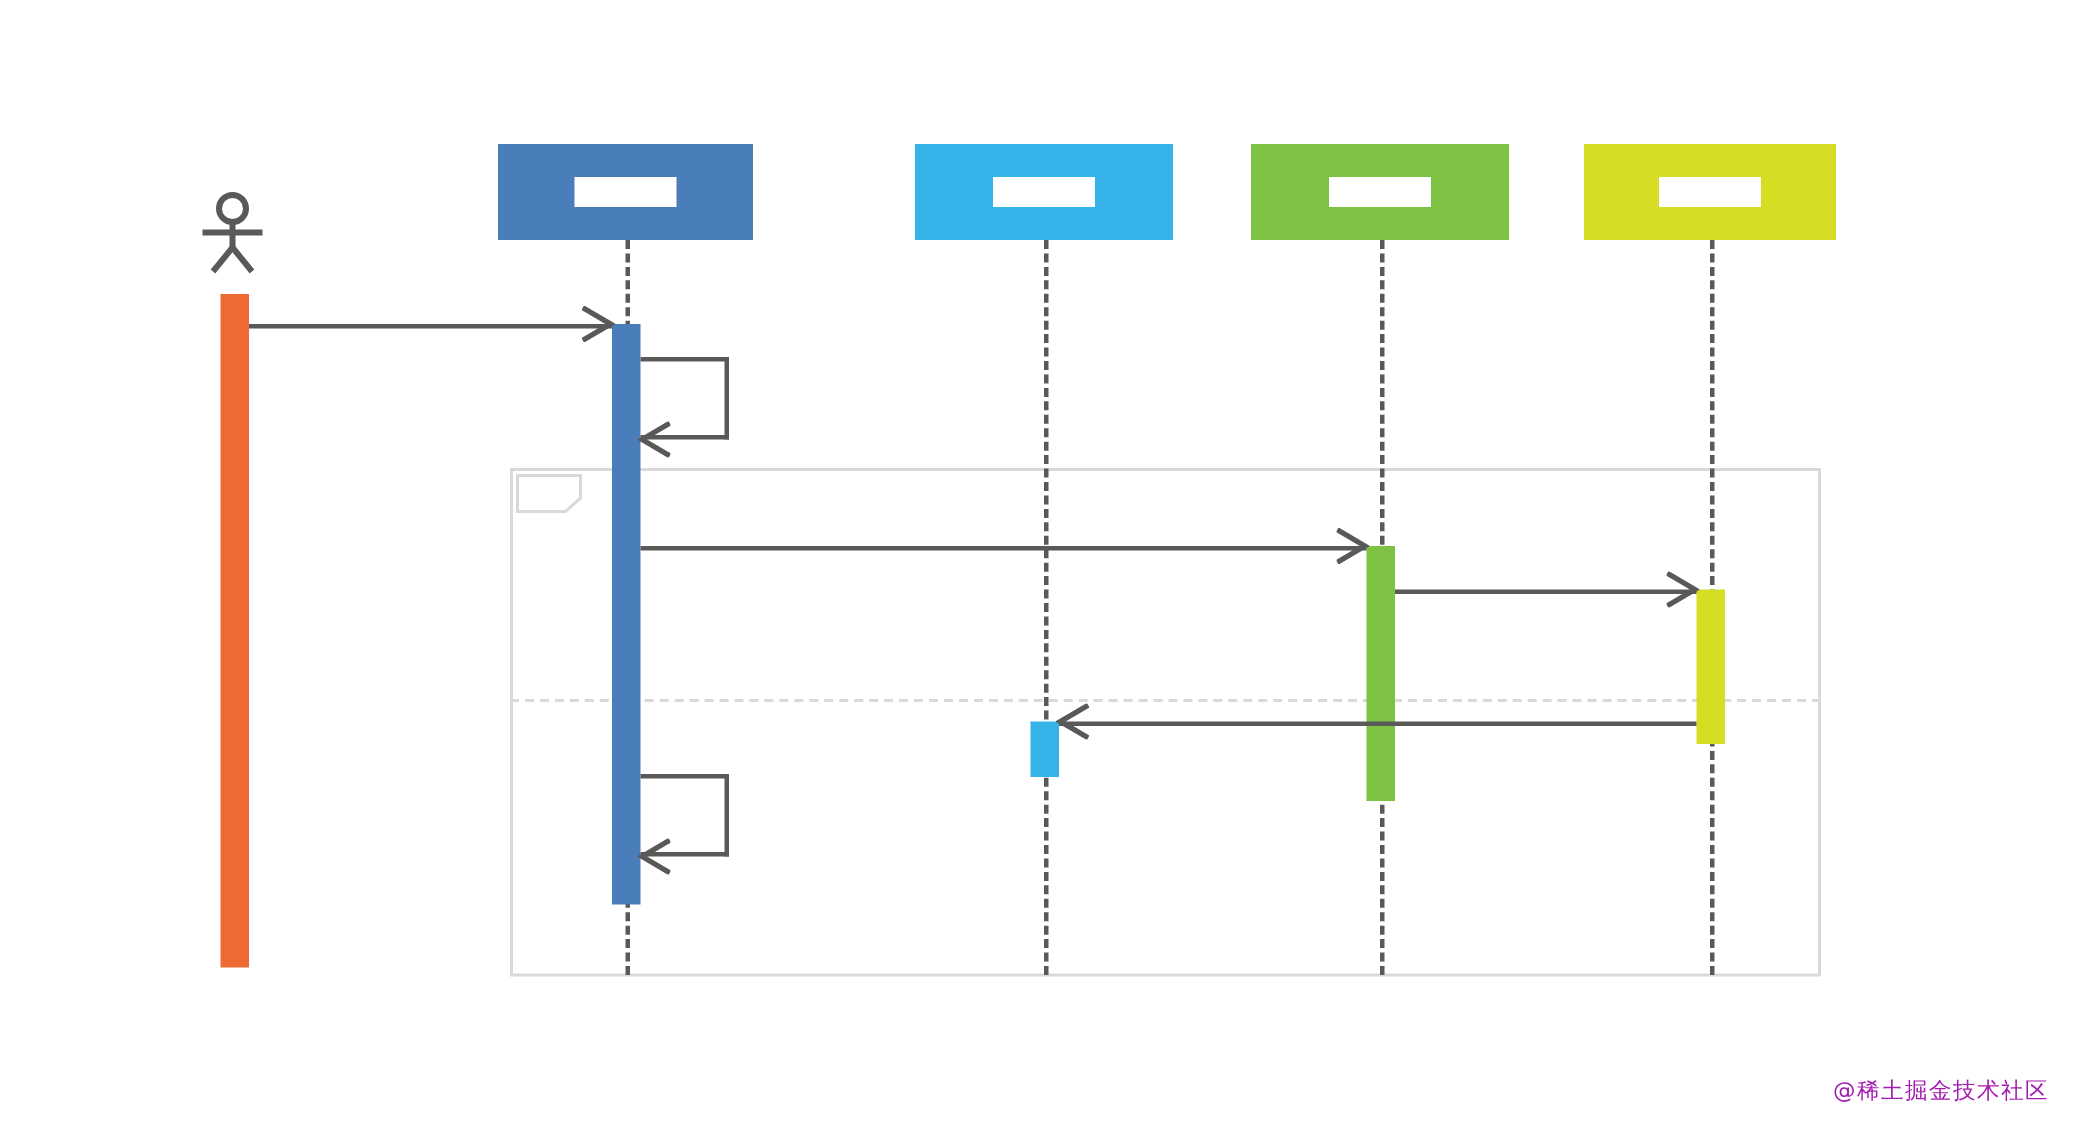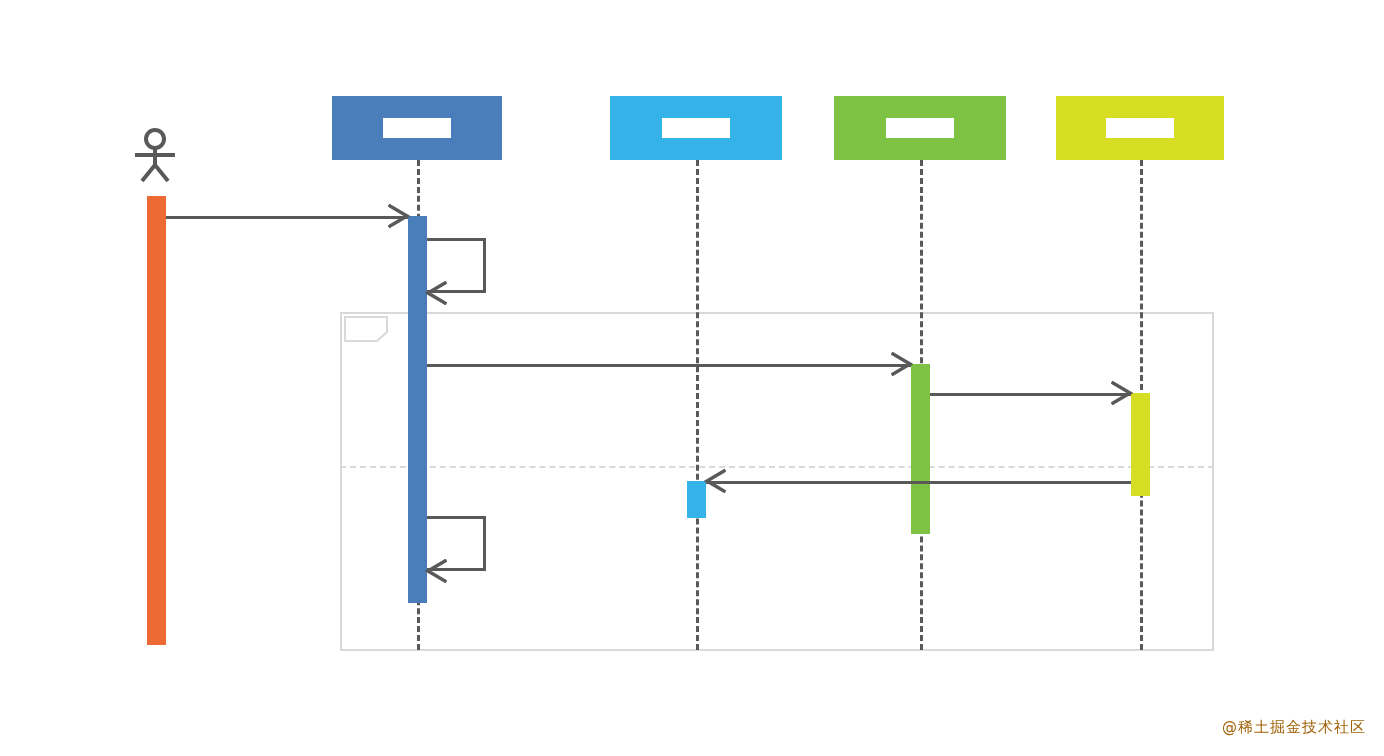--- a/index.html
+++ b/index.html
@@ -140,15 +140,15 @@
     <div class="msg-label" style="position: absolute; left: 494px; top: 257.5px; font-size: 12px; color: rgb(89, 89, 89);"></div>
   </div>
   <div id="selfcall-1">
     <div class="selfcall" style="left: 427px; top: 516px; width: 59px; height: 55px;"></div>
     <div class="arrow-head" style="left: 425px; top: 559px;"><svg width="22" height="24" viewBox="0 0 22 24">
           <path d="M20,2 L3,12 L20,22" fill="none" stroke="#595959" stroke-width="3.5" stroke-linecap="square"></path>
         </svg></div>
     <div class="msg-label" style="position: absolute; left: 494px; top: 535.5px; font-size: 12px; color: rgb(89, 89, 89);"></div>
   </div>
 
-  <div class="watermark" id="watermark" style="left: 1222px; top: 718px; color: #a16207;">@稀土掘金技术社区</div>
+  <div class="watermark" id="watermark" style="left: 1222px; top: 718px; color: #a21caf;">@稀土掘金技术社区</div>
 
 </div>
 
 </body></html>

